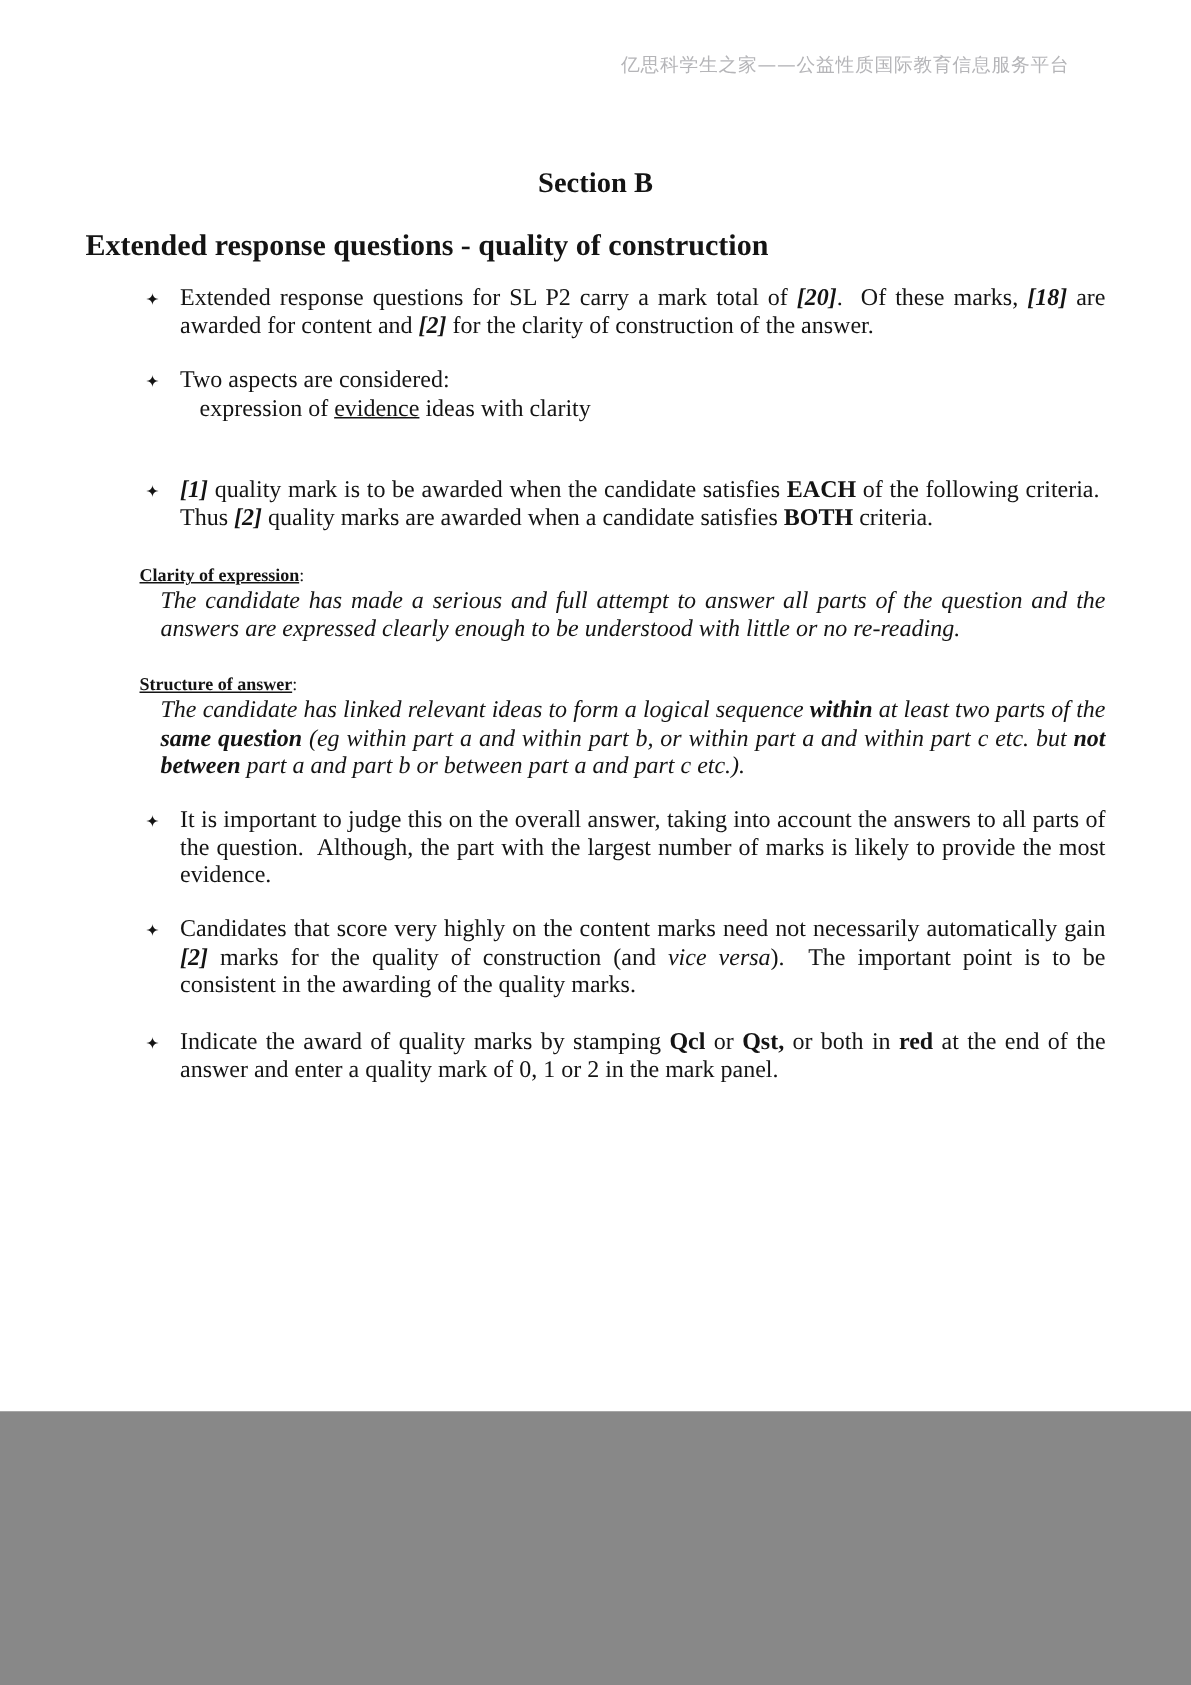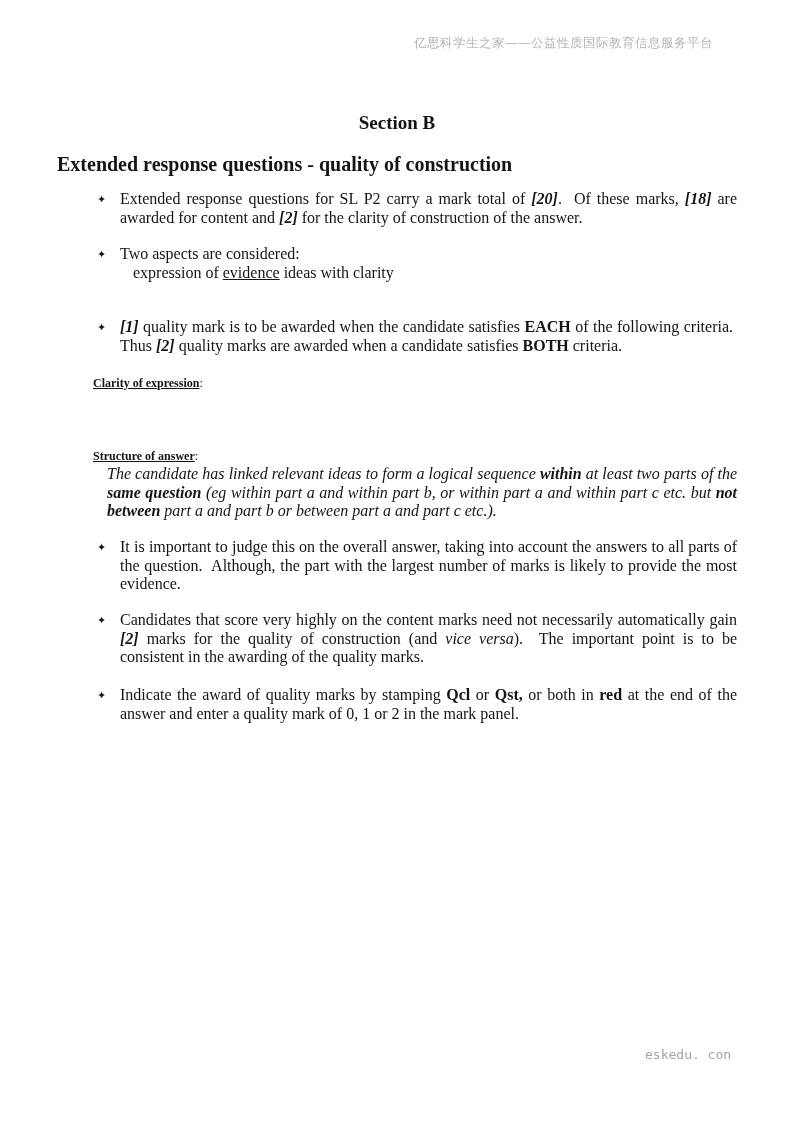--- a/index.html
+++ b/index.html
@@ -3,21 +3,21 @@
 <meta charset="utf-8">
 <style>
   :root{
     --text-color:#141414;
     --wm-color:#b5b5b8;
     --footer-color:#a3a3a3;
   }
   html,body{margin:0;padding:0;background:#888;}
   .page{
     position:relative;
-    width:794px;height:1123px;
+    width:794px;height:941px;
     margin:0 auto;
     background:#ffffff;
     font-family:"Liberation Serif",serif;
     font-size:16px;
     color:var(--text-color);
     overflow:hidden;
   }
   .abs{position:absolute;}
 
   .cn-header{
@@ -122,20 +122,21 @@
   </div>
 
   <div class="abs bullet b3">
     <span class="marker">✦</span>
     <div class="btext"><span class="bi">[1]</span><span> quality mark is to be awarded when the candidate satisfies </span><span class="b">EACH</span><span> of the following criteria.&nbsp; Thus </span><span class="bi">[2]</span><span> quality marks are awarded when a candidate satisfies </span><span class="b">BOTH</span><span> criteria.</span></div>
   </div>
 
   <div class="abs sec-h ch">
     <span class="hu">Clarity of expression</span><span class="colon">:</span>
   </div>
+  <div class="abs sec-p cp"><span class="i">The candidate has made a serious and full attempt to answer all parts of the question and the answers are expressed clearly enough to be understood with little or no re-reading.</span></div>
 
   <div class="abs sec-h sh">
     <span class="hu">Structure of answer</span><span class="colon">:</span>
   </div>
   <div class="abs sec-p sp"><span class="i">The candidate has linked relevant ideas to form a logical sequence </span><span class="bi">within</span><span class="i"> at least two parts of the </span><span class="bi">same question</span><span class="i"> (eg within part a and within part b, or within part a and within part c etc. but </span><span class="bi">not between</span><span class="i"> part a and part b or between part a and part c etc.).</span></div>
 
   <div class="abs bullet b4">
     <span class="marker">✦</span>
     <div class="btext"><span>It is important to judge this on the overall answer, taking into account the answers to all parts of the question.&nbsp; Although, the part with the largest number of marks is likely to provide the most evidence.</span></div>
   </div>

